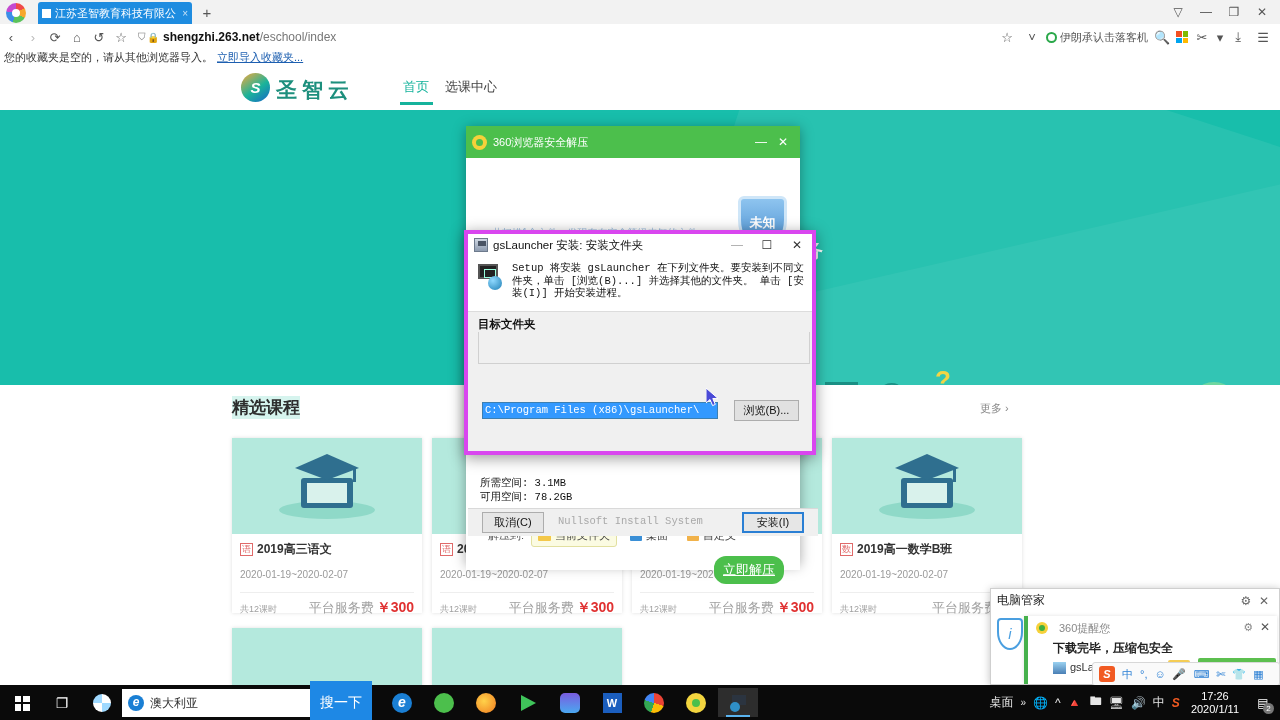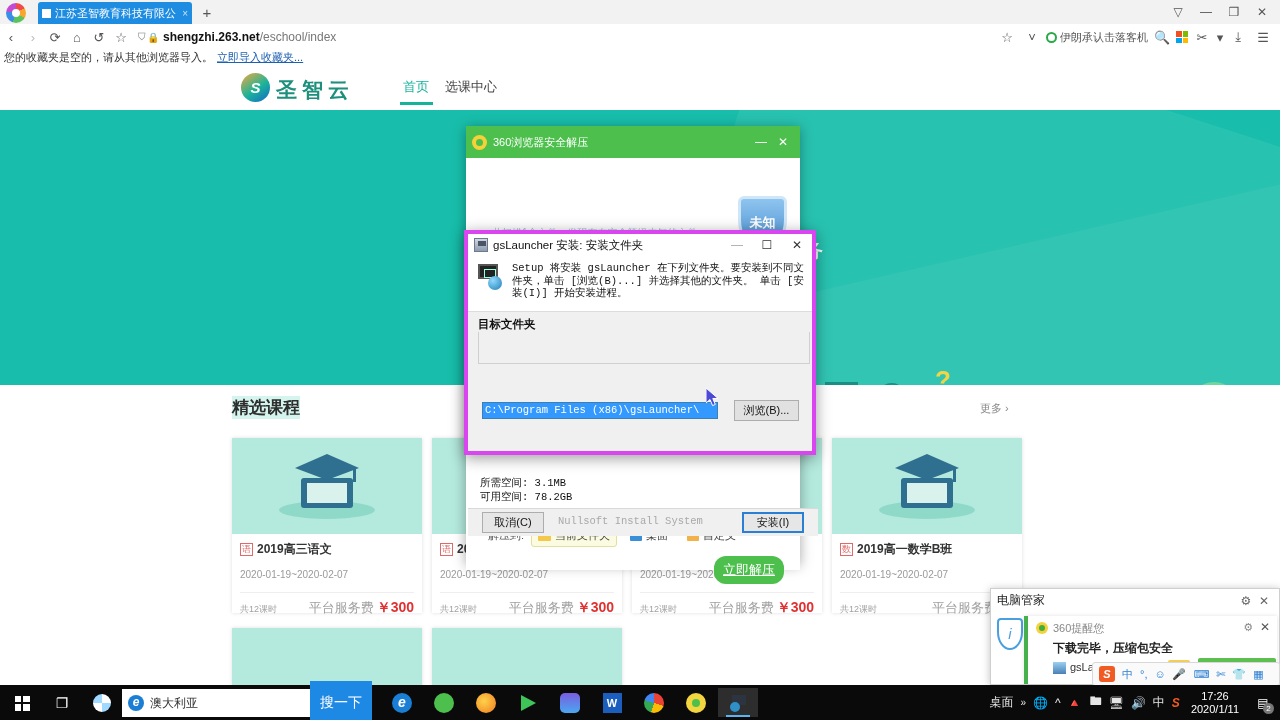--- a/index.html
+++ b/index.html
@@ -195,21 +195,21 @@
   #toast-title { font-size:12px; color:#222; flex:1 1 auto; }
   .tbtn { width:18px; text-align:center; color:#666; font-size:12px; }
   #toast-body { position:relative; height:73px; }
   #toast-shield { position:absolute; left:6px; top:6px; width:26px; height:32px; border:2px solid #4a9fe0;
      border-radius:4px 4px 13px 13px / 4px 4px 18px 18px; color:#4a9fe0; font-size:15px; text-align:center;
      line-height:28px; font-style:italic; }
   #inner-card { position:absolute; left:33px; top:4px; width:253px; height:68px; background:#fff;
      border-left:4px solid #46b14c; box-shadow:0 0 4px rgba(0,0,0,.12); }
   #inner-logo { position:absolute; left:8px; top:6px; width:12px; height:12px; border-radius:50%; background:#f6d13a; }
   #inner-logo::after { content:""; position:absolute; left:3px; top:3px; width:6px; height:6px; border-radius:50%; background:#3fae3f; }
-  #inner-brand { position:absolute; left:25px; top:5px; font-size:11px; color:#888; }
+  #inner-brand { position:absolute; left:31px; top:5px; font-size:11px; color:#888; }
   #inner-gear { position:absolute; right:24px; top:5px; font-size:11px; color:#888; }
   #inner-x { position:absolute; right:7px; top:4px; font-size:12px; color:#555; }
   #inner-msg { position:absolute; left:25px; top:24px; font-size:12px; font-weight:bold; color:#222; }
   #inner-fileico { position:absolute; left:25px; top:46px; width:13px; height:12px;
      background:linear-gradient(#9ad1f0,#4a7fb5); }
   #inner-file { position:absolute; left:42px; top:45px; font-size:11px; color:#333; }
   #inner-open { position:absolute; left:170px; top:42px; width:78px; height:19px; background:#5cbf4f;
      color:#fff; font-size:11px; display:flex; align-items:center; justify-content:center; border-radius:2px; }
   #inner-folder { position:absolute; left:140px; top:44px; width:22px; height:14px; background:#f5cd55; border-radius:2px; }
 

